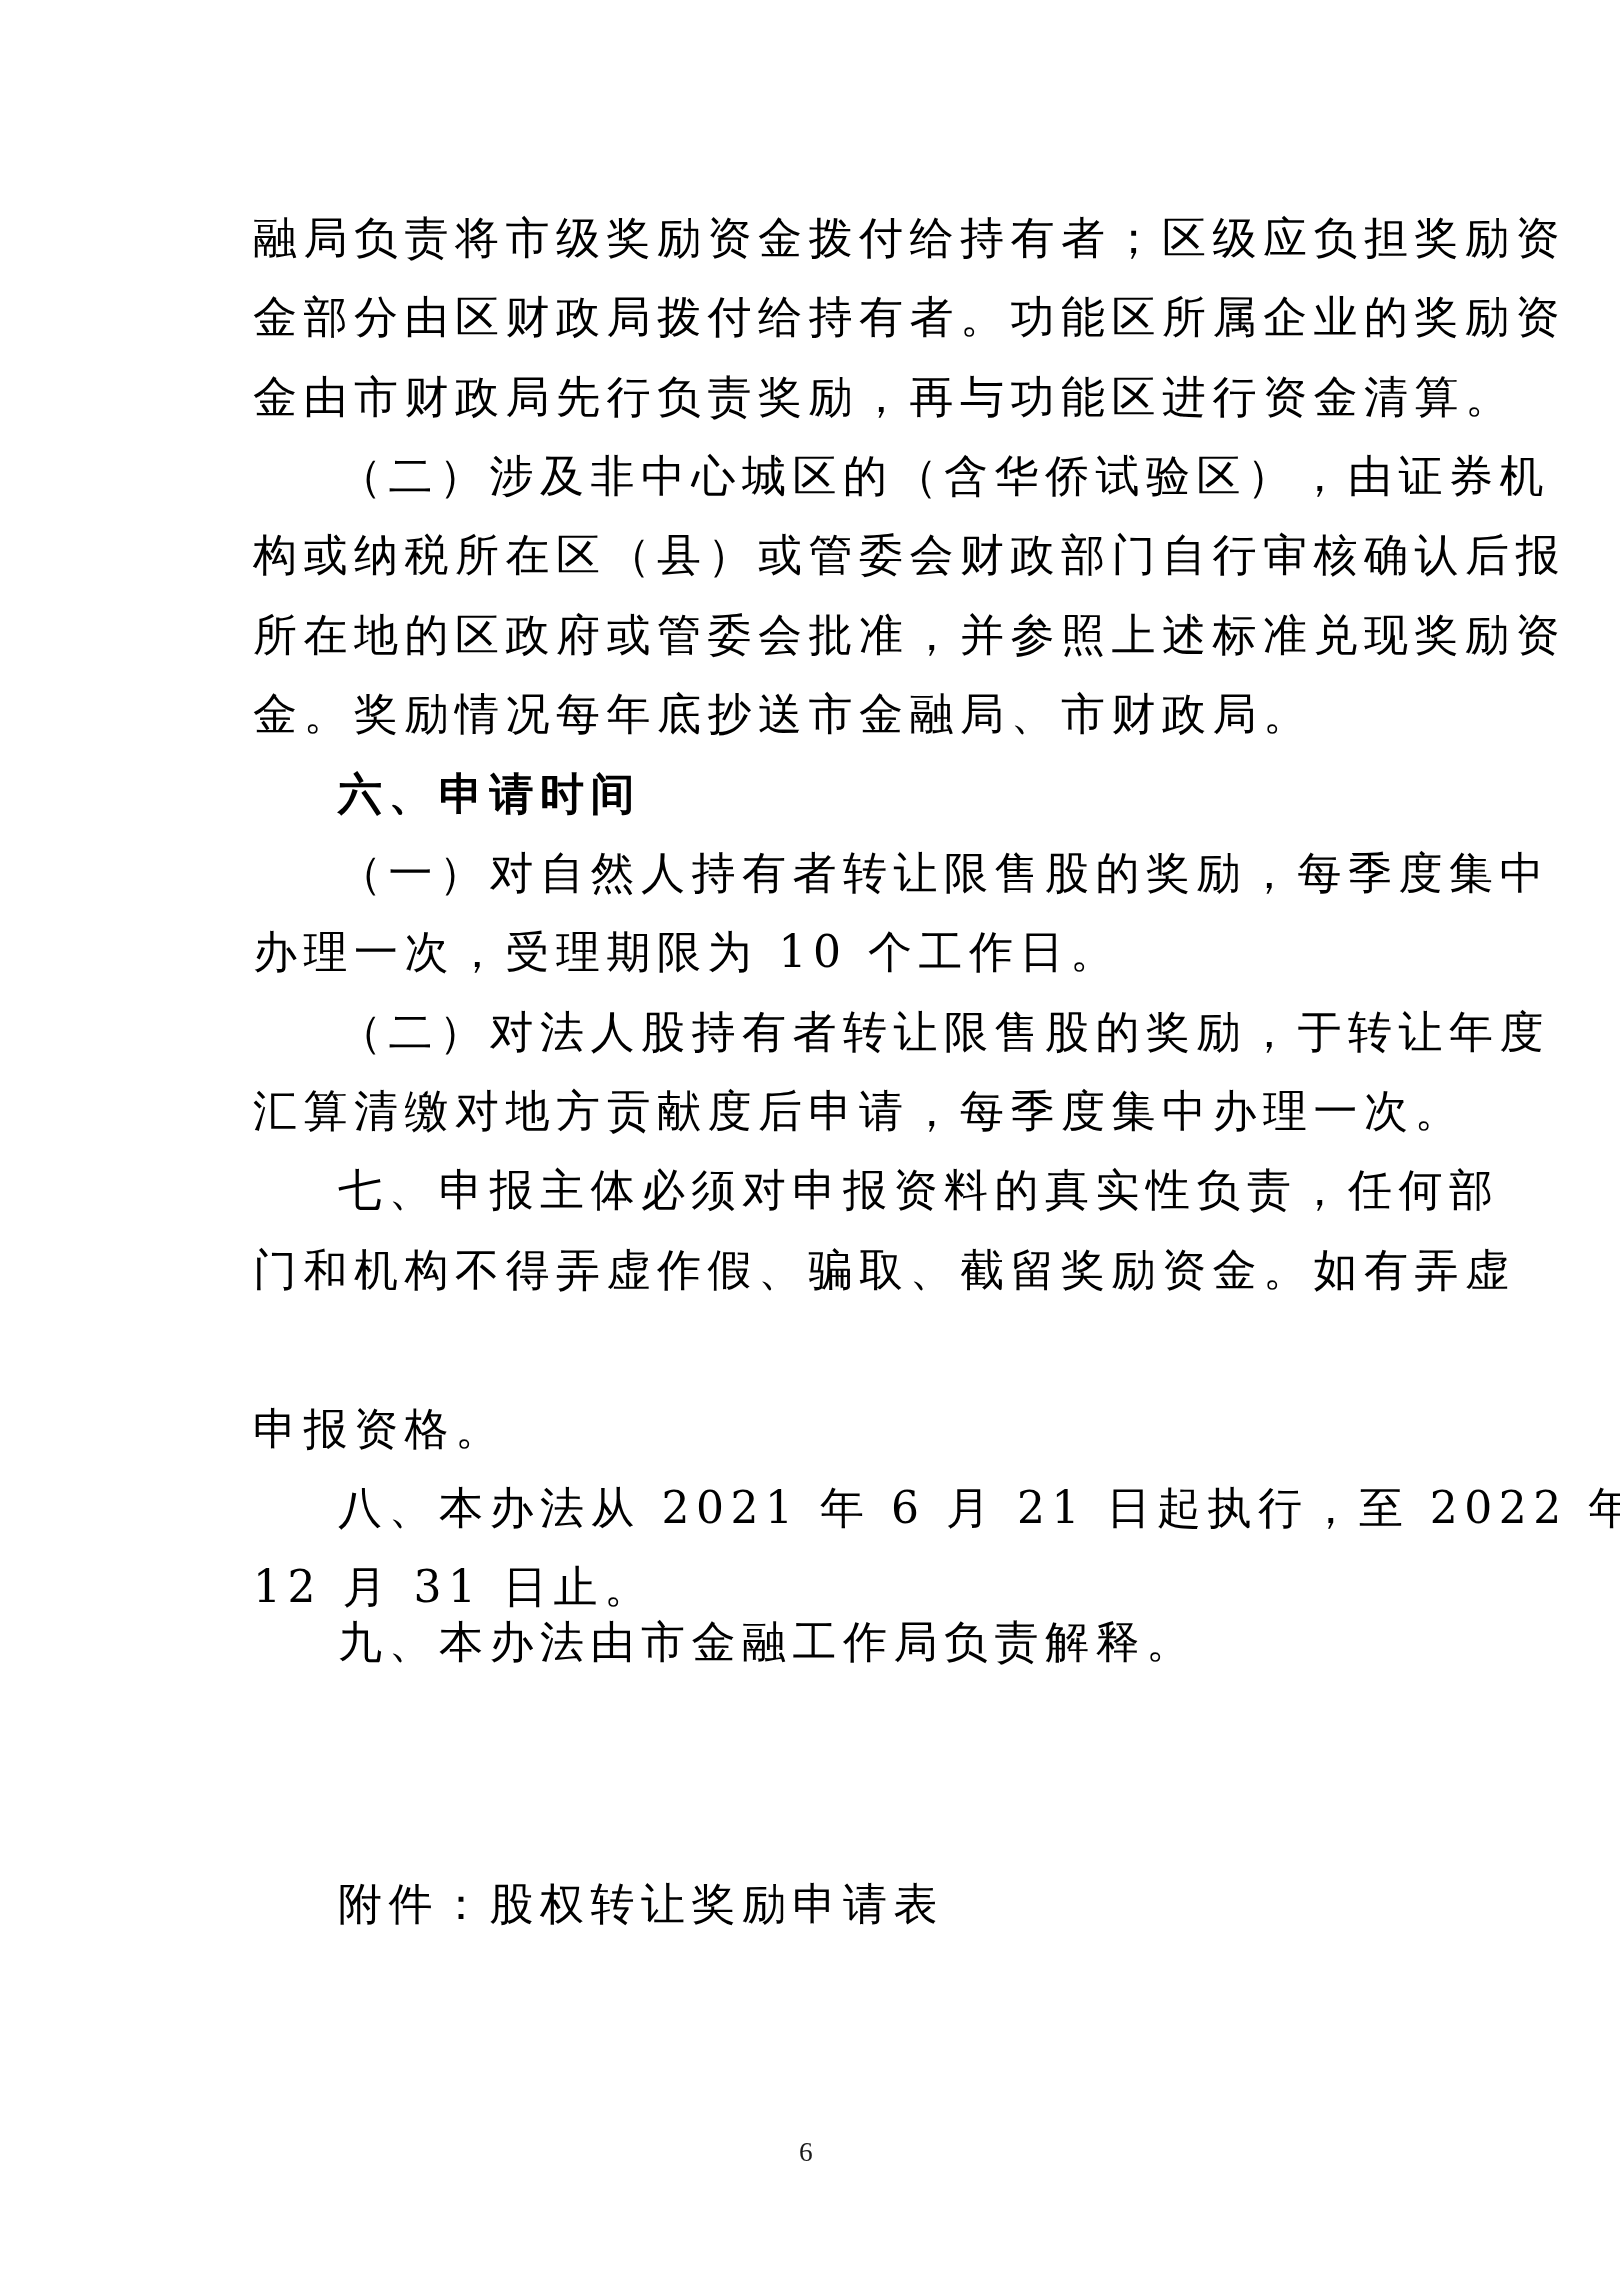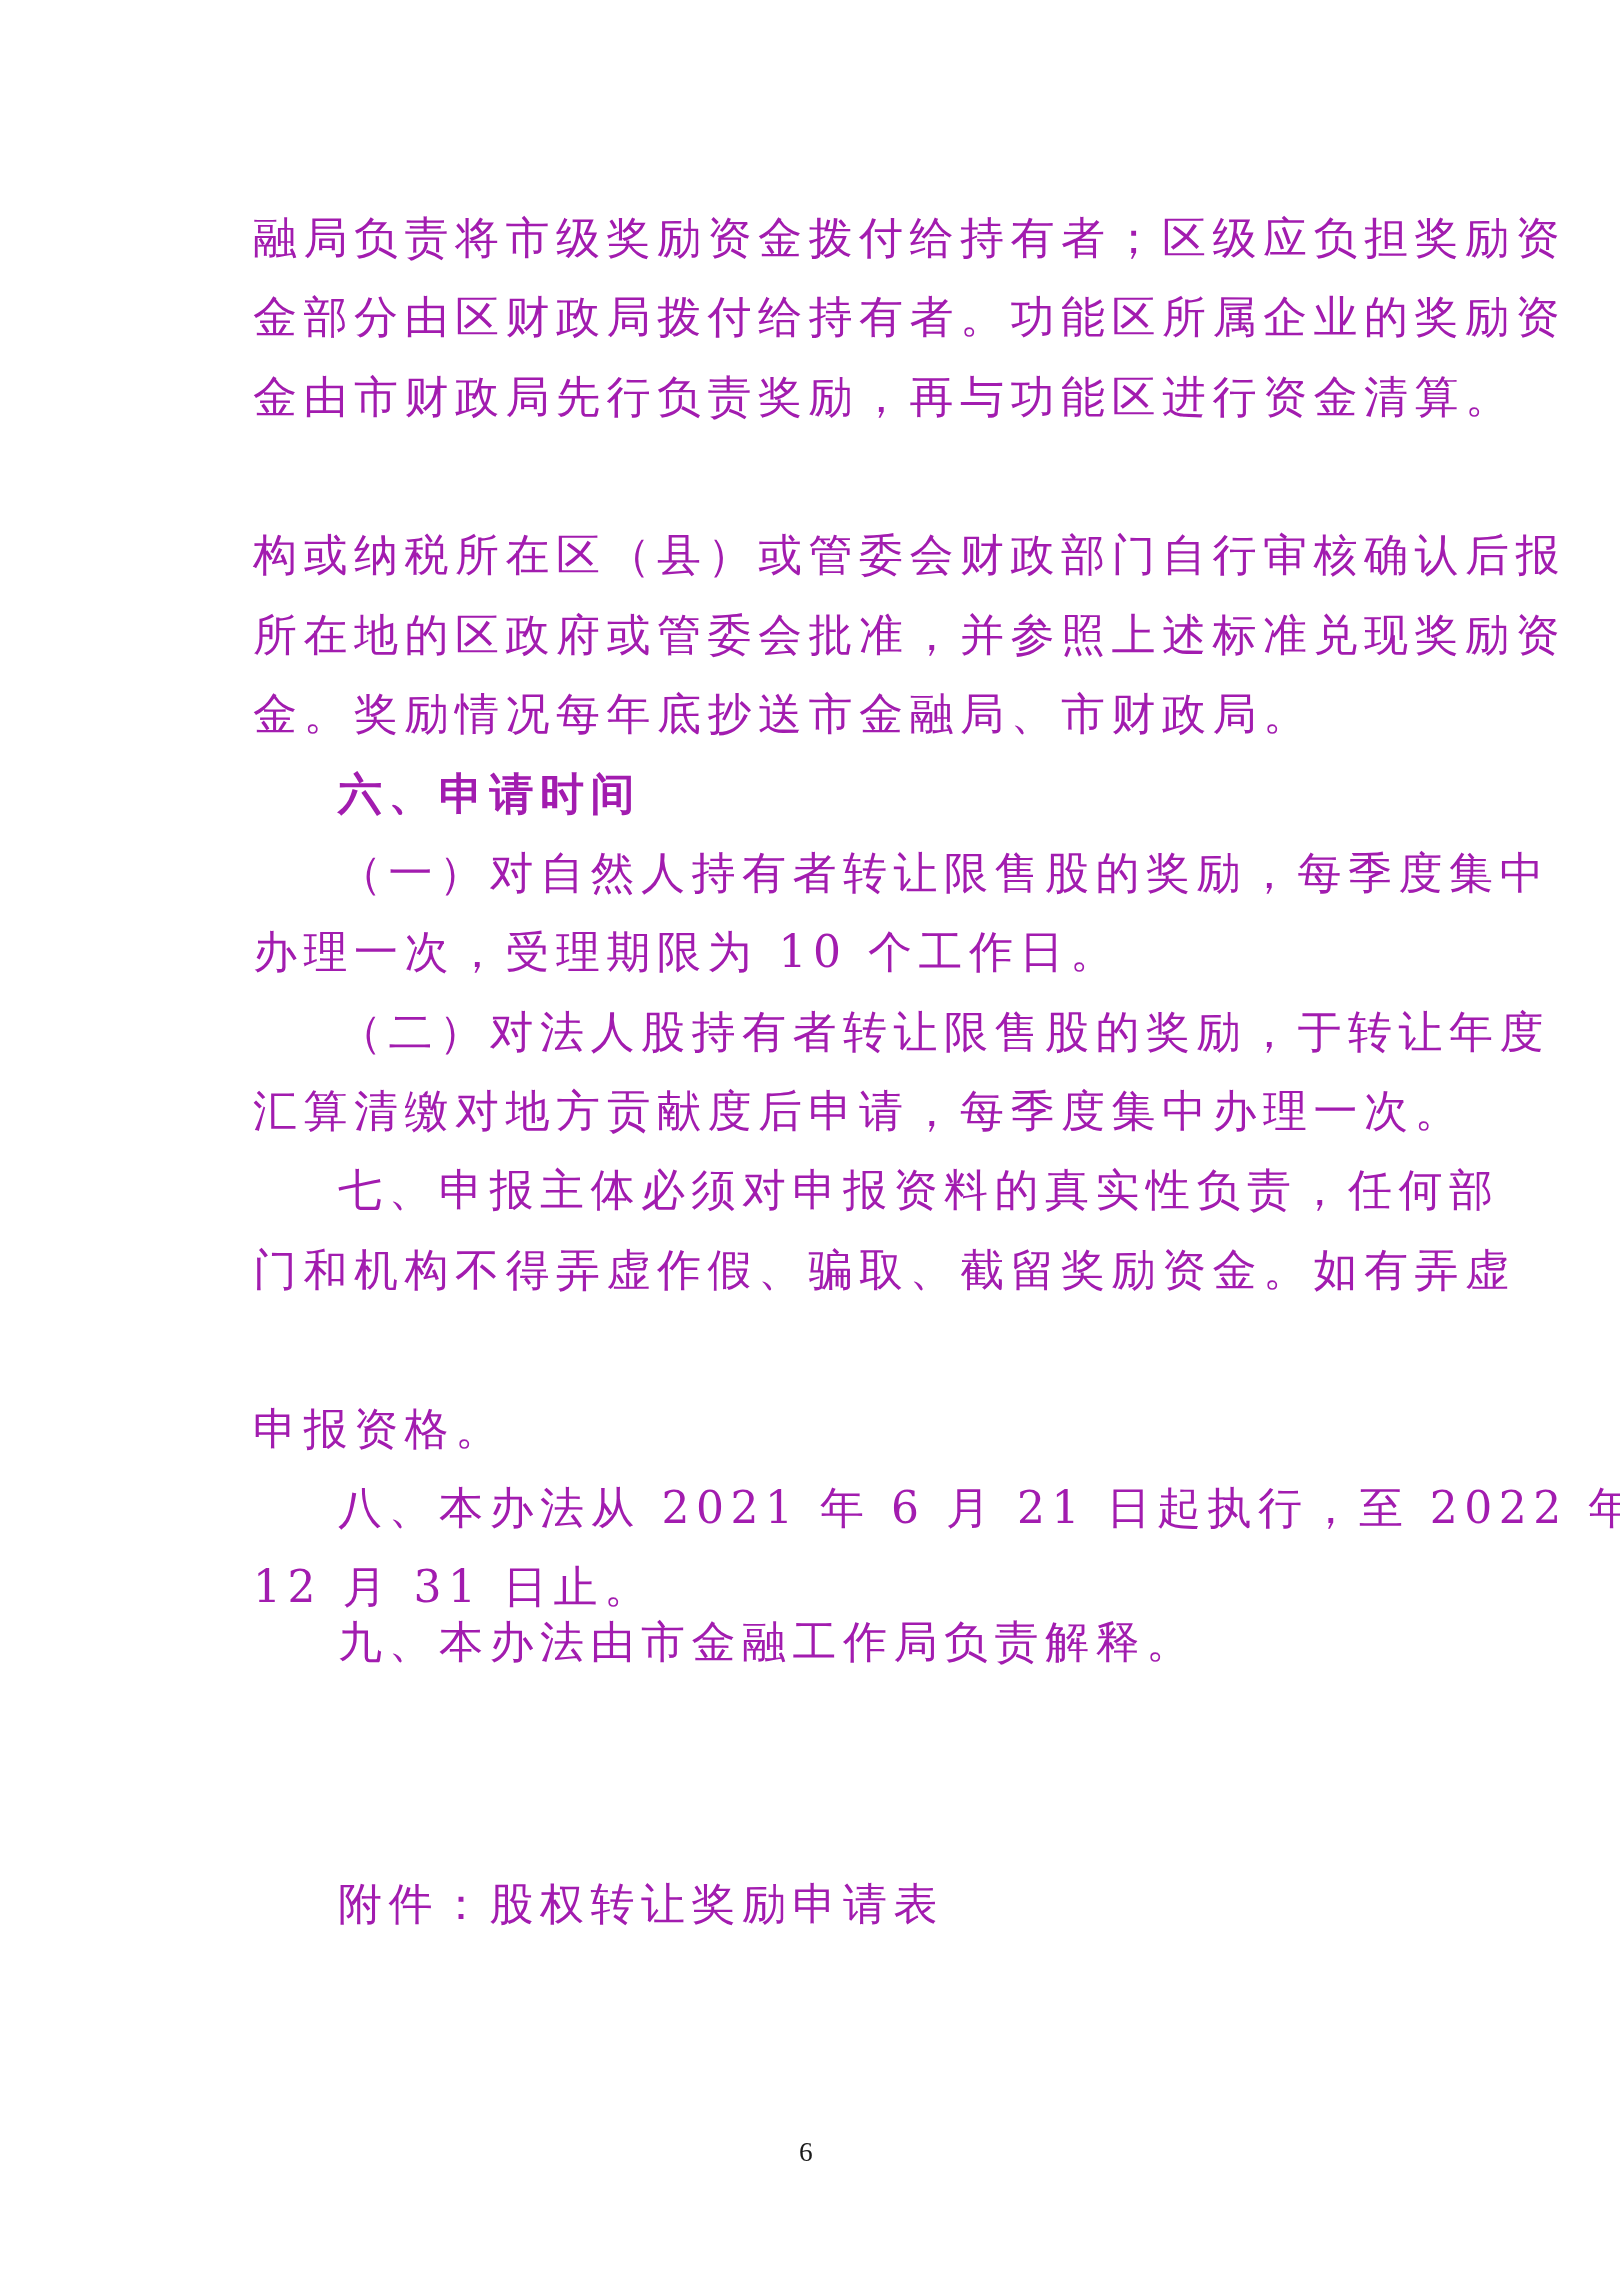--- a/index.html
+++ b/index.html
@@ -5,40 +5,41 @@
   html, body { margin: 0; padding: 0; background: #ffffff; }
   body { width: 1620px; height: 2292px; position: relative; overflow: hidden; }
   .page { position: absolute; left: 0; top: 0; width: 1620px; height: 2292px; background: #ffffff; }
   .line {
     position: absolute;
     left: 253px;
     width: 1127px;
     font-family: "DejaVu Serif", "Liberation Serif", serif;
     font-size: 44px;
     line-height: 59px;
-    color: #a21caf;
+    color: #000000;
     white-space: nowrap;
     letter-spacing: 6.5px;
   }
   .indent { left: 338px; }
   .heading { font-family: "DejaVu Sans", "Liberation Sans", sans-serif; font-weight: bold; }
   .pagenum {
     position: absolute;
     left: 799px; top: 2137px;
     font-family: "Liberation Serif", serif;
     font-size: 27.4px; color: #1a1a1a;
   }
 </style>
 </head>
 <body>
 
 <div class="page">
   <div class="line" style="top:208px">融局负责将市级奖励资金拨付给持有者；区级应负担奖励资</div>
   <div class="line" style="top:287px">金部分由区财政局拨付给持有者。功能区所属企业的奖励资</div>
   <div class="line" style="top:367px">金由市财政局先行负责奖励，再与功能区进行资金清算。</div>
+  <div class="line indent" style="top:446px">（二）涉及非中心城区的（含华侨试验区），由证券机</div>
   <div class="line" style="top:525px">构或纳税所在区（县）或管委会财政部门自行审核确认后报</div>
   <div class="line" style="top:684px">金。奖励情况每年底抄送市金融局、市财政局。</div>
   <div class="line" style="top:605px">所在地的区政府或管委会批准，并参照上述标准兑现奖励资</div>
   <div class="line indent heading" style="top:764px">六、申请时间</div>
   <div class="line indent" style="top:843px">（一）对自然人持有者转让限售股的奖励，每季度集中</div>
   <div class="line" style="top:922px">办理一次，受理期限为 10 个工作日。</div>
   <div class="line indent" style="top:1002px">（二）对法人股持有者转让限售股的奖励，于转让年度</div>
   <div class="line" style="top:1081px">汇算清缴对地方贡献度后申请，每季度集中办理一次。</div>
   <div class="line indent" style="top:1160px">七、申报主体必须对申报资料的真实性负责，任何部</div>
   <div class="line" style="top:1240px">门和机构不得弄虚作假、骗取、截留奖励资金。如有弄虚</div>

